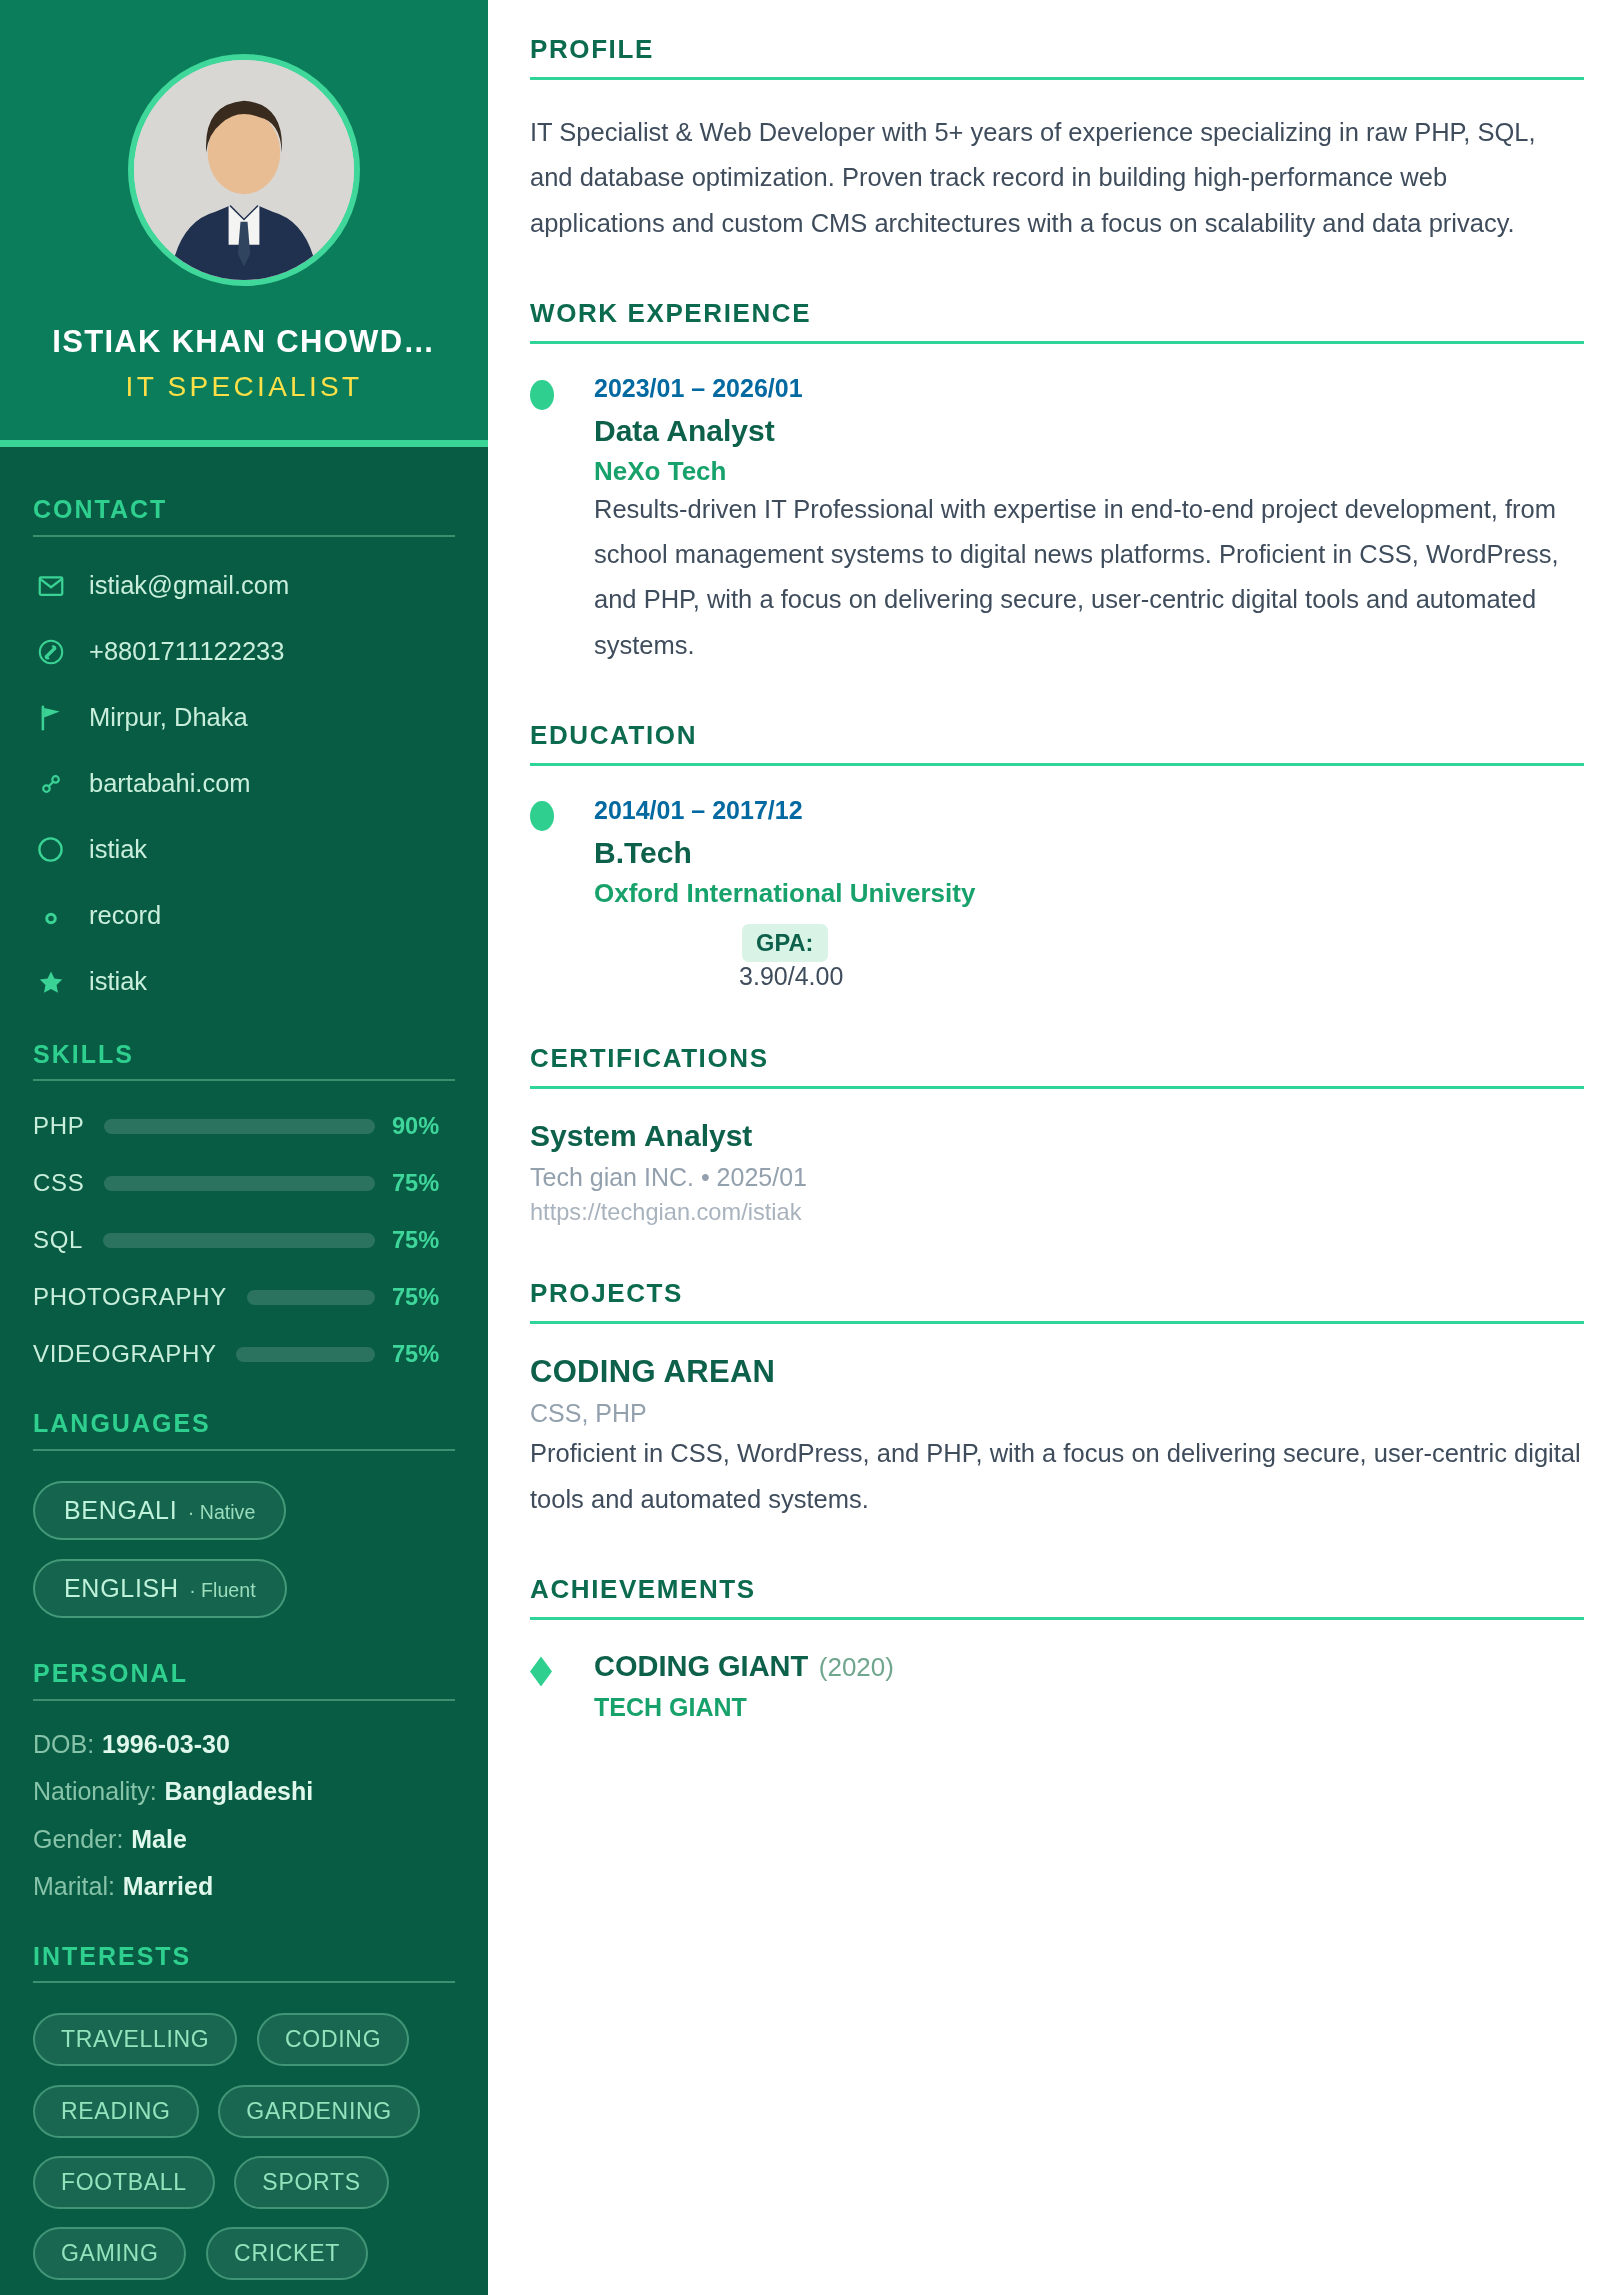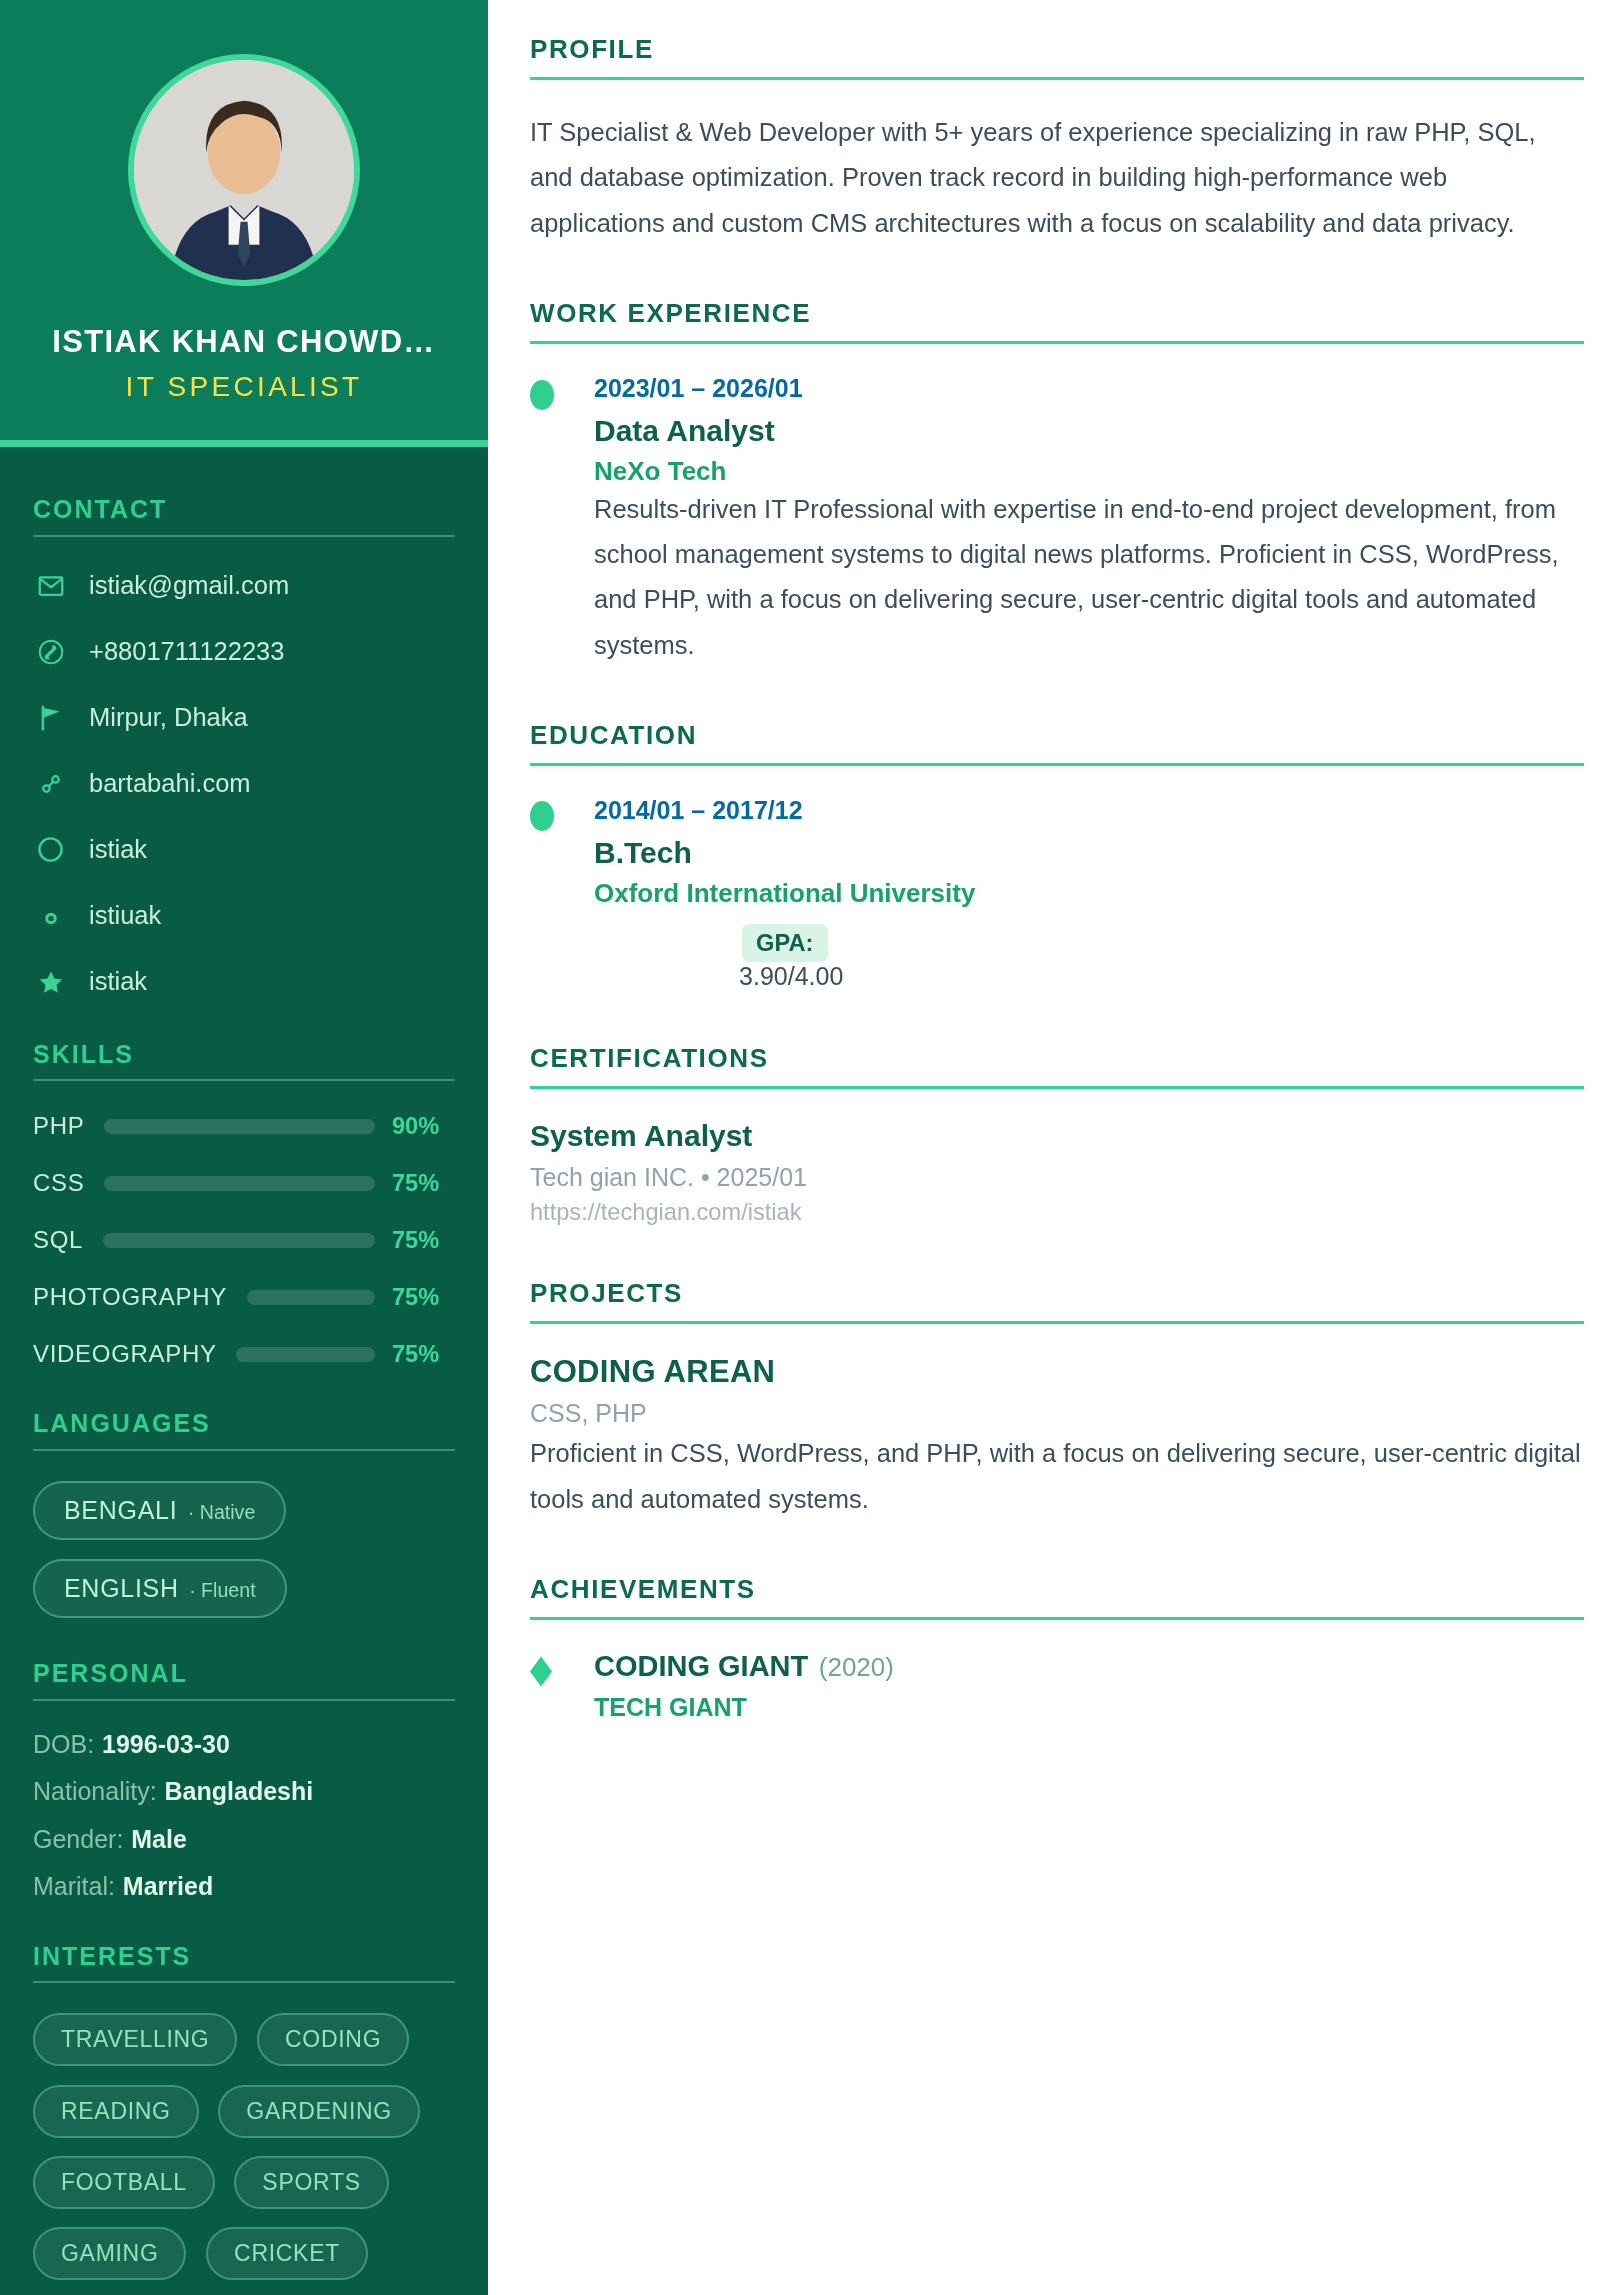--- a/index.html
+++ b/index.html
@@ -150,21 +150,21 @@
               </svg>
             </span>
             <span class="contact-text">istiak</span>
           </div>
           <div class="contact-item">
             <span class="contact-icon">
               <svg class="icon-svg" width="30" height="30" viewBox="0 0 24 24" fill="none" stroke="#3BD395" stroke-width="2.4">
                 <circle cx="12" cy="14" r="3.4"></circle>
               </svg>
             </span>
-            <span class="contact-text">istiuak</span>
+            <span class="contact-text">record</span>
           </div>
           <div class="contact-item">
             <span class="contact-icon">
               <svg class="icon-svg" width="30" height="30" viewBox="0 0 24 24">
                 <polygon points="12,3.5 14.7,9.2 21,10 16.4,14.3 17.6,20.6 12,17.5 6.4,20.6 7.6,14.3 3,10 9.3,9.2" fill="#3BD395"></polygon>
               </svg>
             </span>
             <span class="contact-text">istiak</span>
           </div>
         </div>

